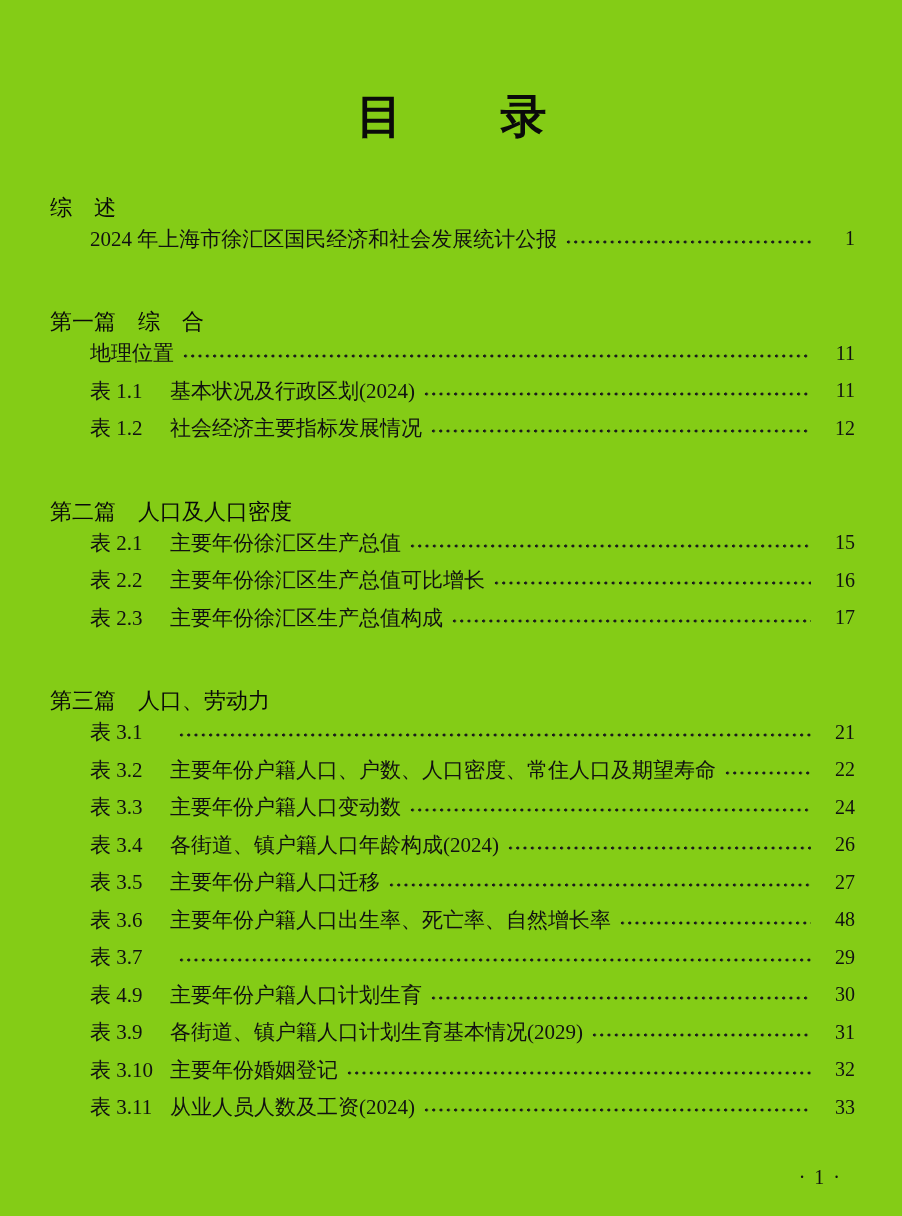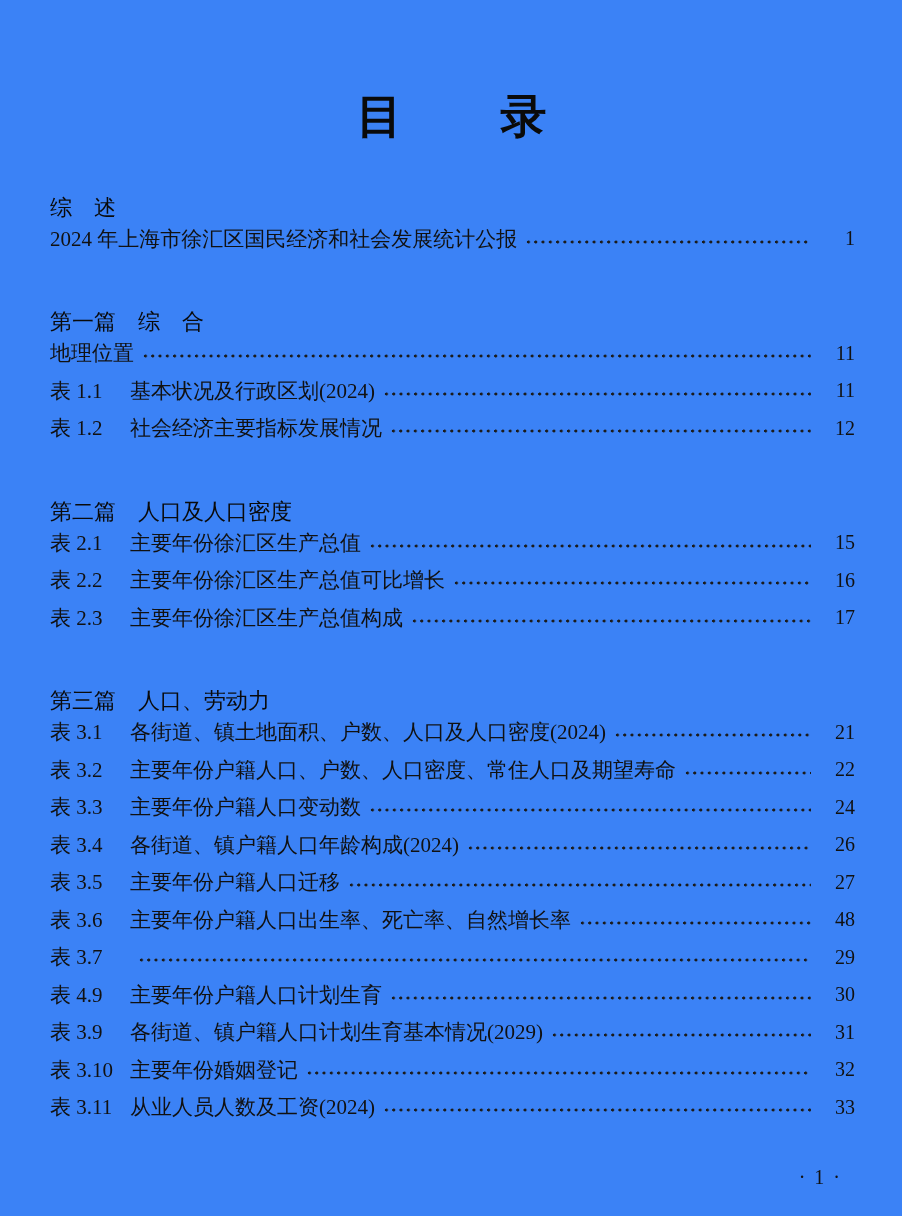--- a/index.html
+++ b/index.html
@@ -1,21 +1,21 @@
 <!DOCTYPE html>
 <html lang="zh"><head>
 <meta charset="utf-8">
 <style>
   html, body { margin: 0; padding: 0; background: #e8e8e8; }
   .page {
     position: relative;
     width: 902px;
     height: 1216px;
     margin: 0 auto;
-    background: #3b82f6;
+    background: #84cc16;
     color: #111111;
     overflow: hidden;
     box-sizing: border-box;
     padding-left: 40px;
   }
   .content {
     position: absolute;
     left: 50px;
     right: 47px;
     top: 0;
@@ -40,20 +40,21 @@
     line-height: 24px;
     color: #0a0a0a;
   }
   .entry {
     display: flex;
     align-items: center;
     height: 37.5px;
     font-family: "Liberation Serif", "DejaVu Serif", serif;
     font-size: 21px;
     white-space: nowrap;
+    margin-left: 40px;
   }
   .entry-label {
     flex: 0 0 80px;
     width: 80px;
   }
   .entry-title {
     flex: 0 0 auto;
   }
   .leader {
     flex: 1 1 auto;
@@ -147,21 +148,20 @@
     <span class="leader"></span>
     <span class="entry-page">17</span>
   </div>
 </div>
 
   <div class="section">
     <div class="section-heading">第三篇　人口、劳动力</div>
 
   <div class="entry">
     <span class="entry-label">表 3.1</span>
-    <span class="entry-title">各街道、镇土地面积、户数、人口及人口密度(2024)</span>
     <span class="leader"></span>
     <span class="entry-page">21</span>
   </div>
 
   <div class="entry">
     <span class="entry-label">表 3.2</span>
     <span class="entry-title">主要年份户籍人口、户数、人口密度、常住人口及期望寿命</span>
     <span class="leader"></span>
     <span class="entry-page">22</span>
   </div>

